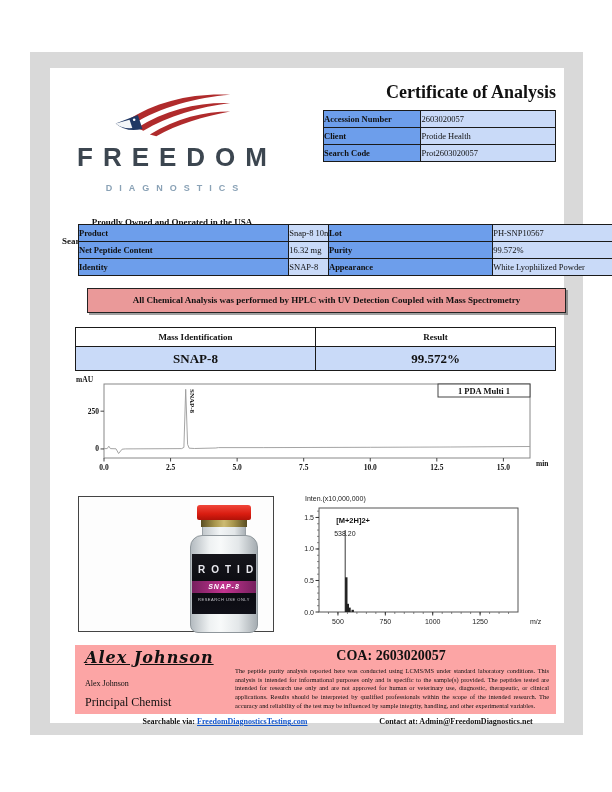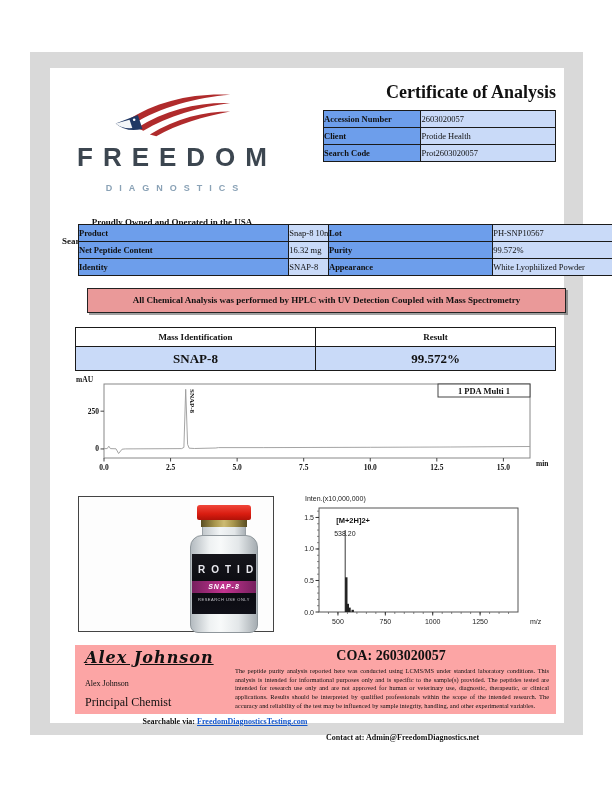--- a/index.html
+++ b/index.html
@@ -74,21 +74,21 @@
   .sig-block{position:absolute;left:25px;top:577px;width:481px;height:69px;background:#fca5a5;}
   .sig-script{position:absolute;left:10px;top:3px;font-style:italic;font-weight:bold;font-size:16px;
               letter-spacing:1px;text-decoration:underline;font-family:"DejaVu Serif",serif;}
   .sig-name{position:absolute;left:10px;top:34px;font-size:8px;}
   .sig-role{position:absolute;left:10px;top:50px;font-size:12px;}
   .sig-coa{position:absolute;left:160px;top:3px;width:312px;text-align:center;font-weight:bold;font-size:14px;}
   .sig-disc{position:absolute;left:160px;top:22px;width:314px;font-size:6.4px;line-height:1.35;text-align:justify;}
 
   .footer{position:absolute;left:0;top:649px;width:514px;font-size:8px;font-weight:bold;}
   .footer-left{position:absolute;left:40px;width:270px;text-align:center;}
-  .footer-right{position:absolute;left:276px;width:224px;margin-top:16px;}
+  .footer-right{position:absolute;left:294px;width:224px;text-align:center;}
 </style>
 </head>
 <body>
 
 <div id="canvas">
   <div class="frame">
     <div class="page">
 
       <div class="logo-col">
         <svg class="eagle" width="120" height="48" viewBox="0 0 130 52">

